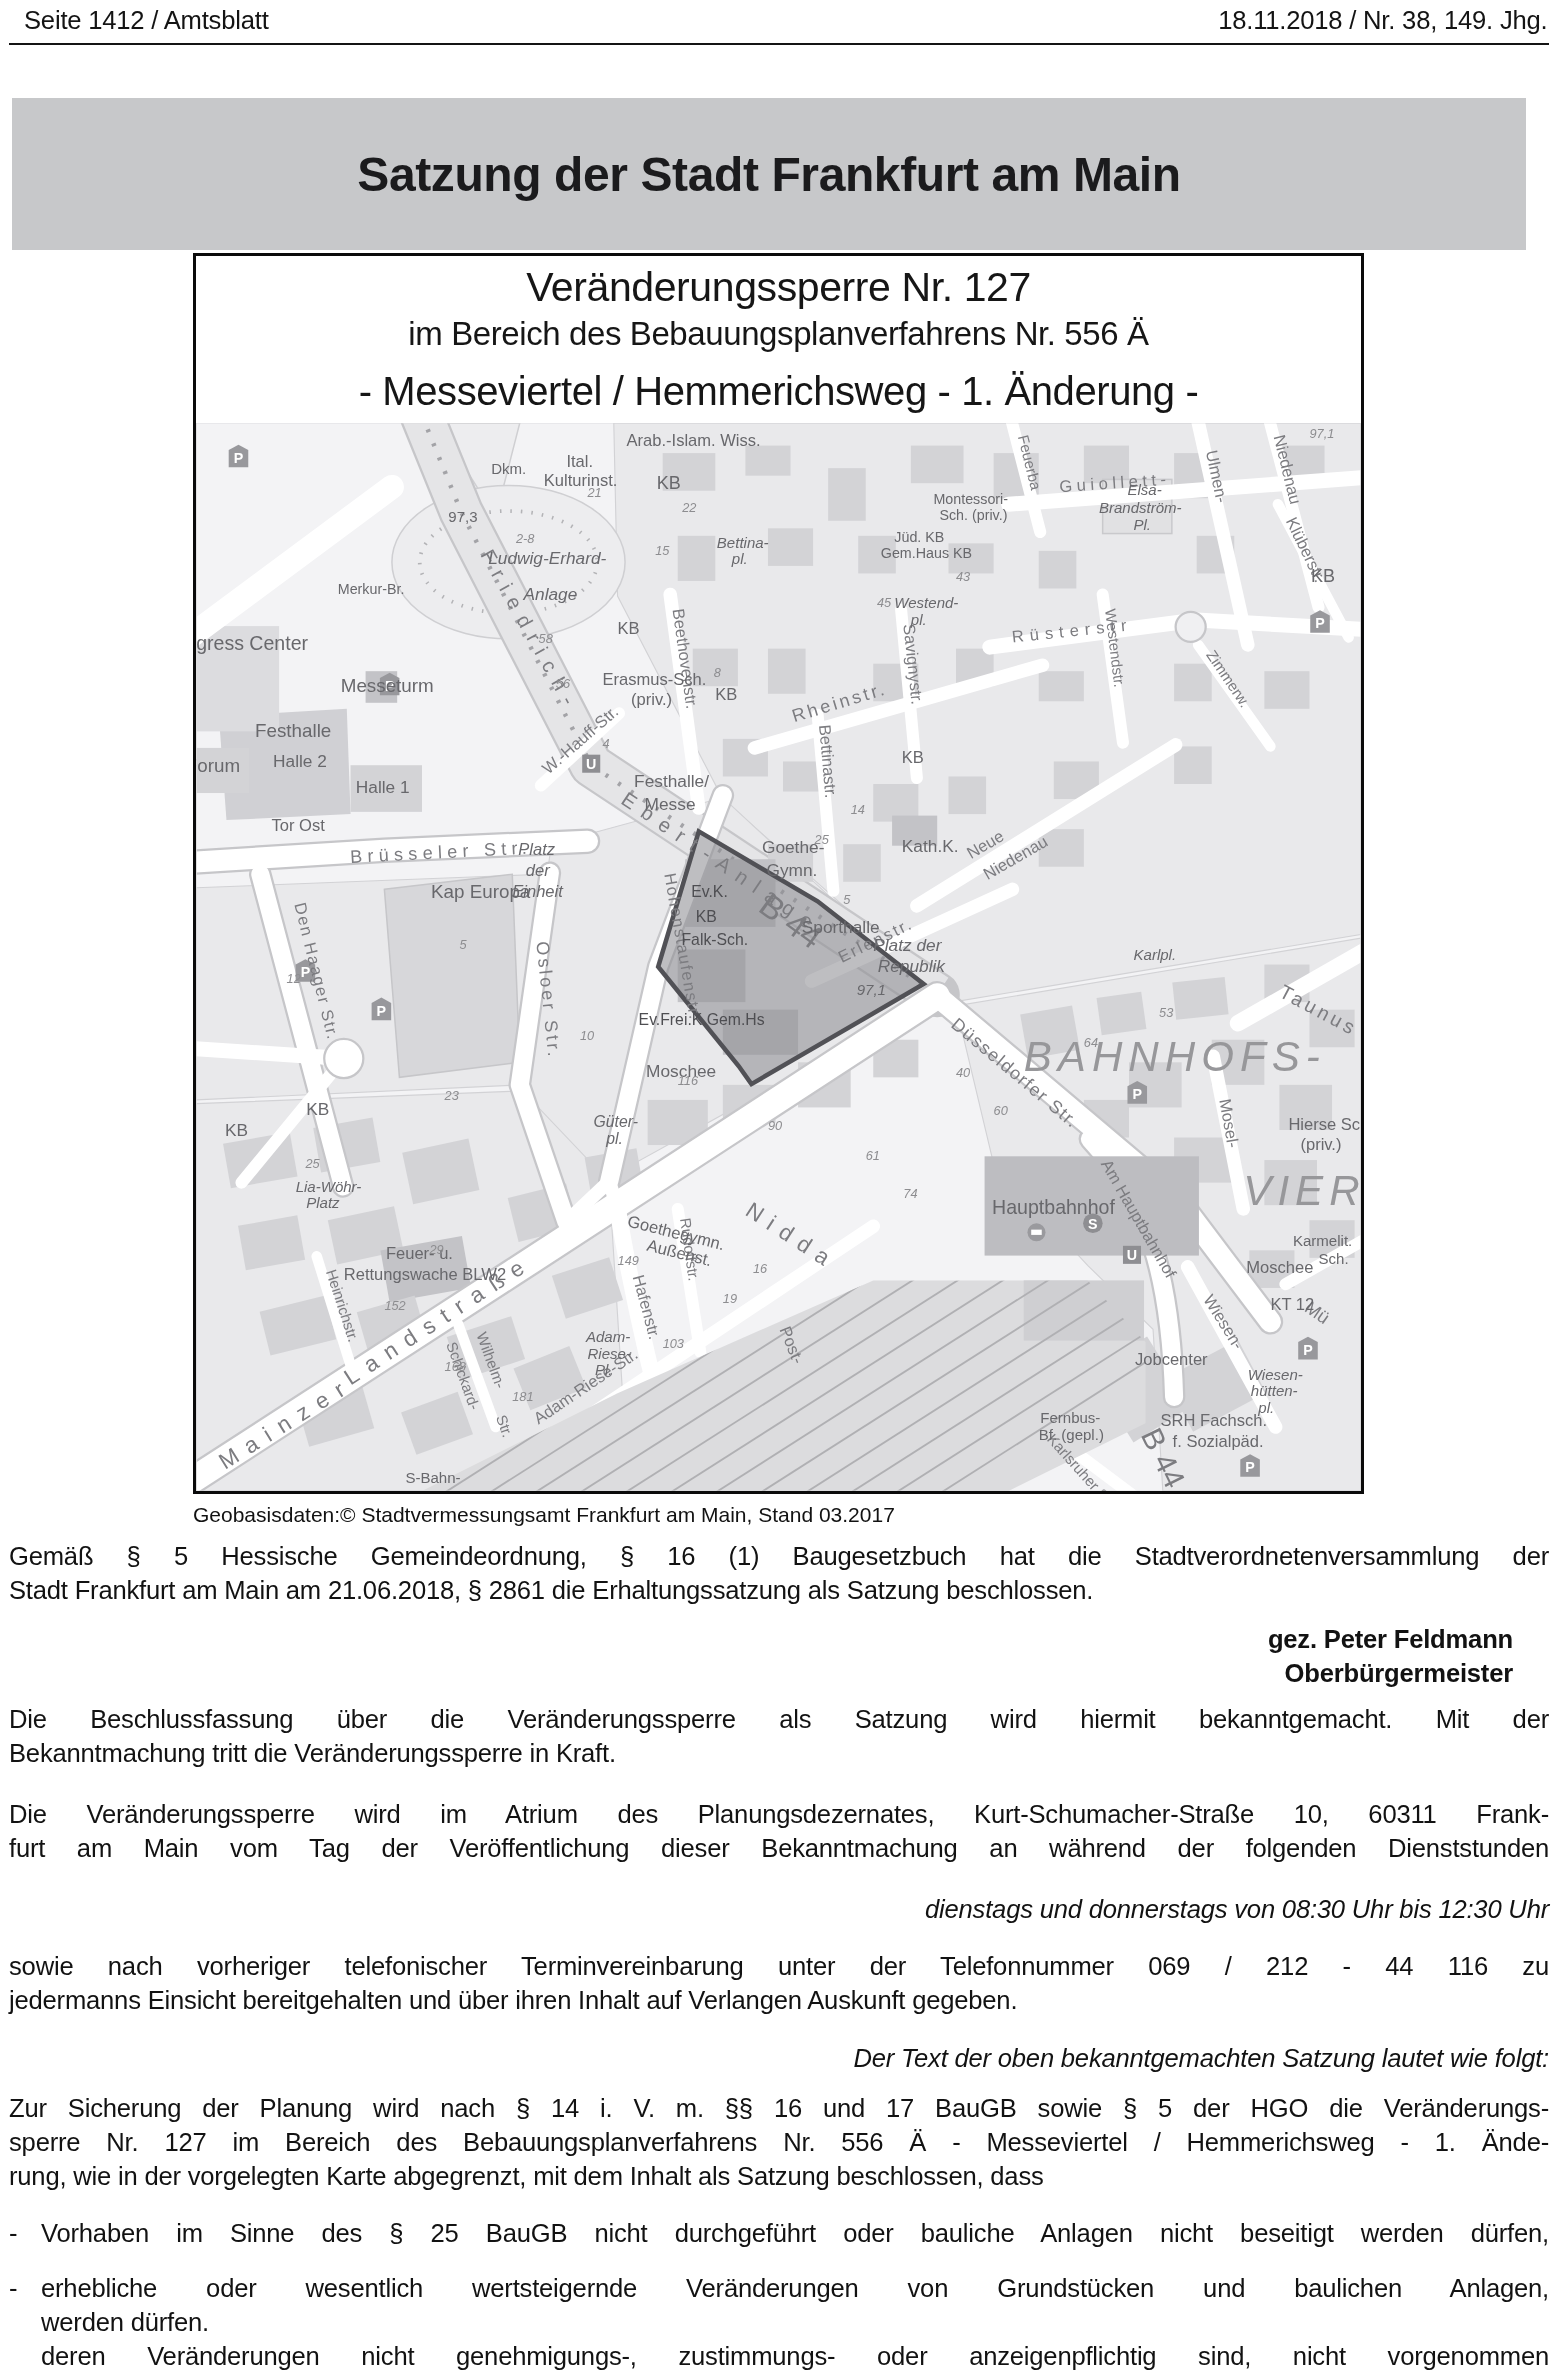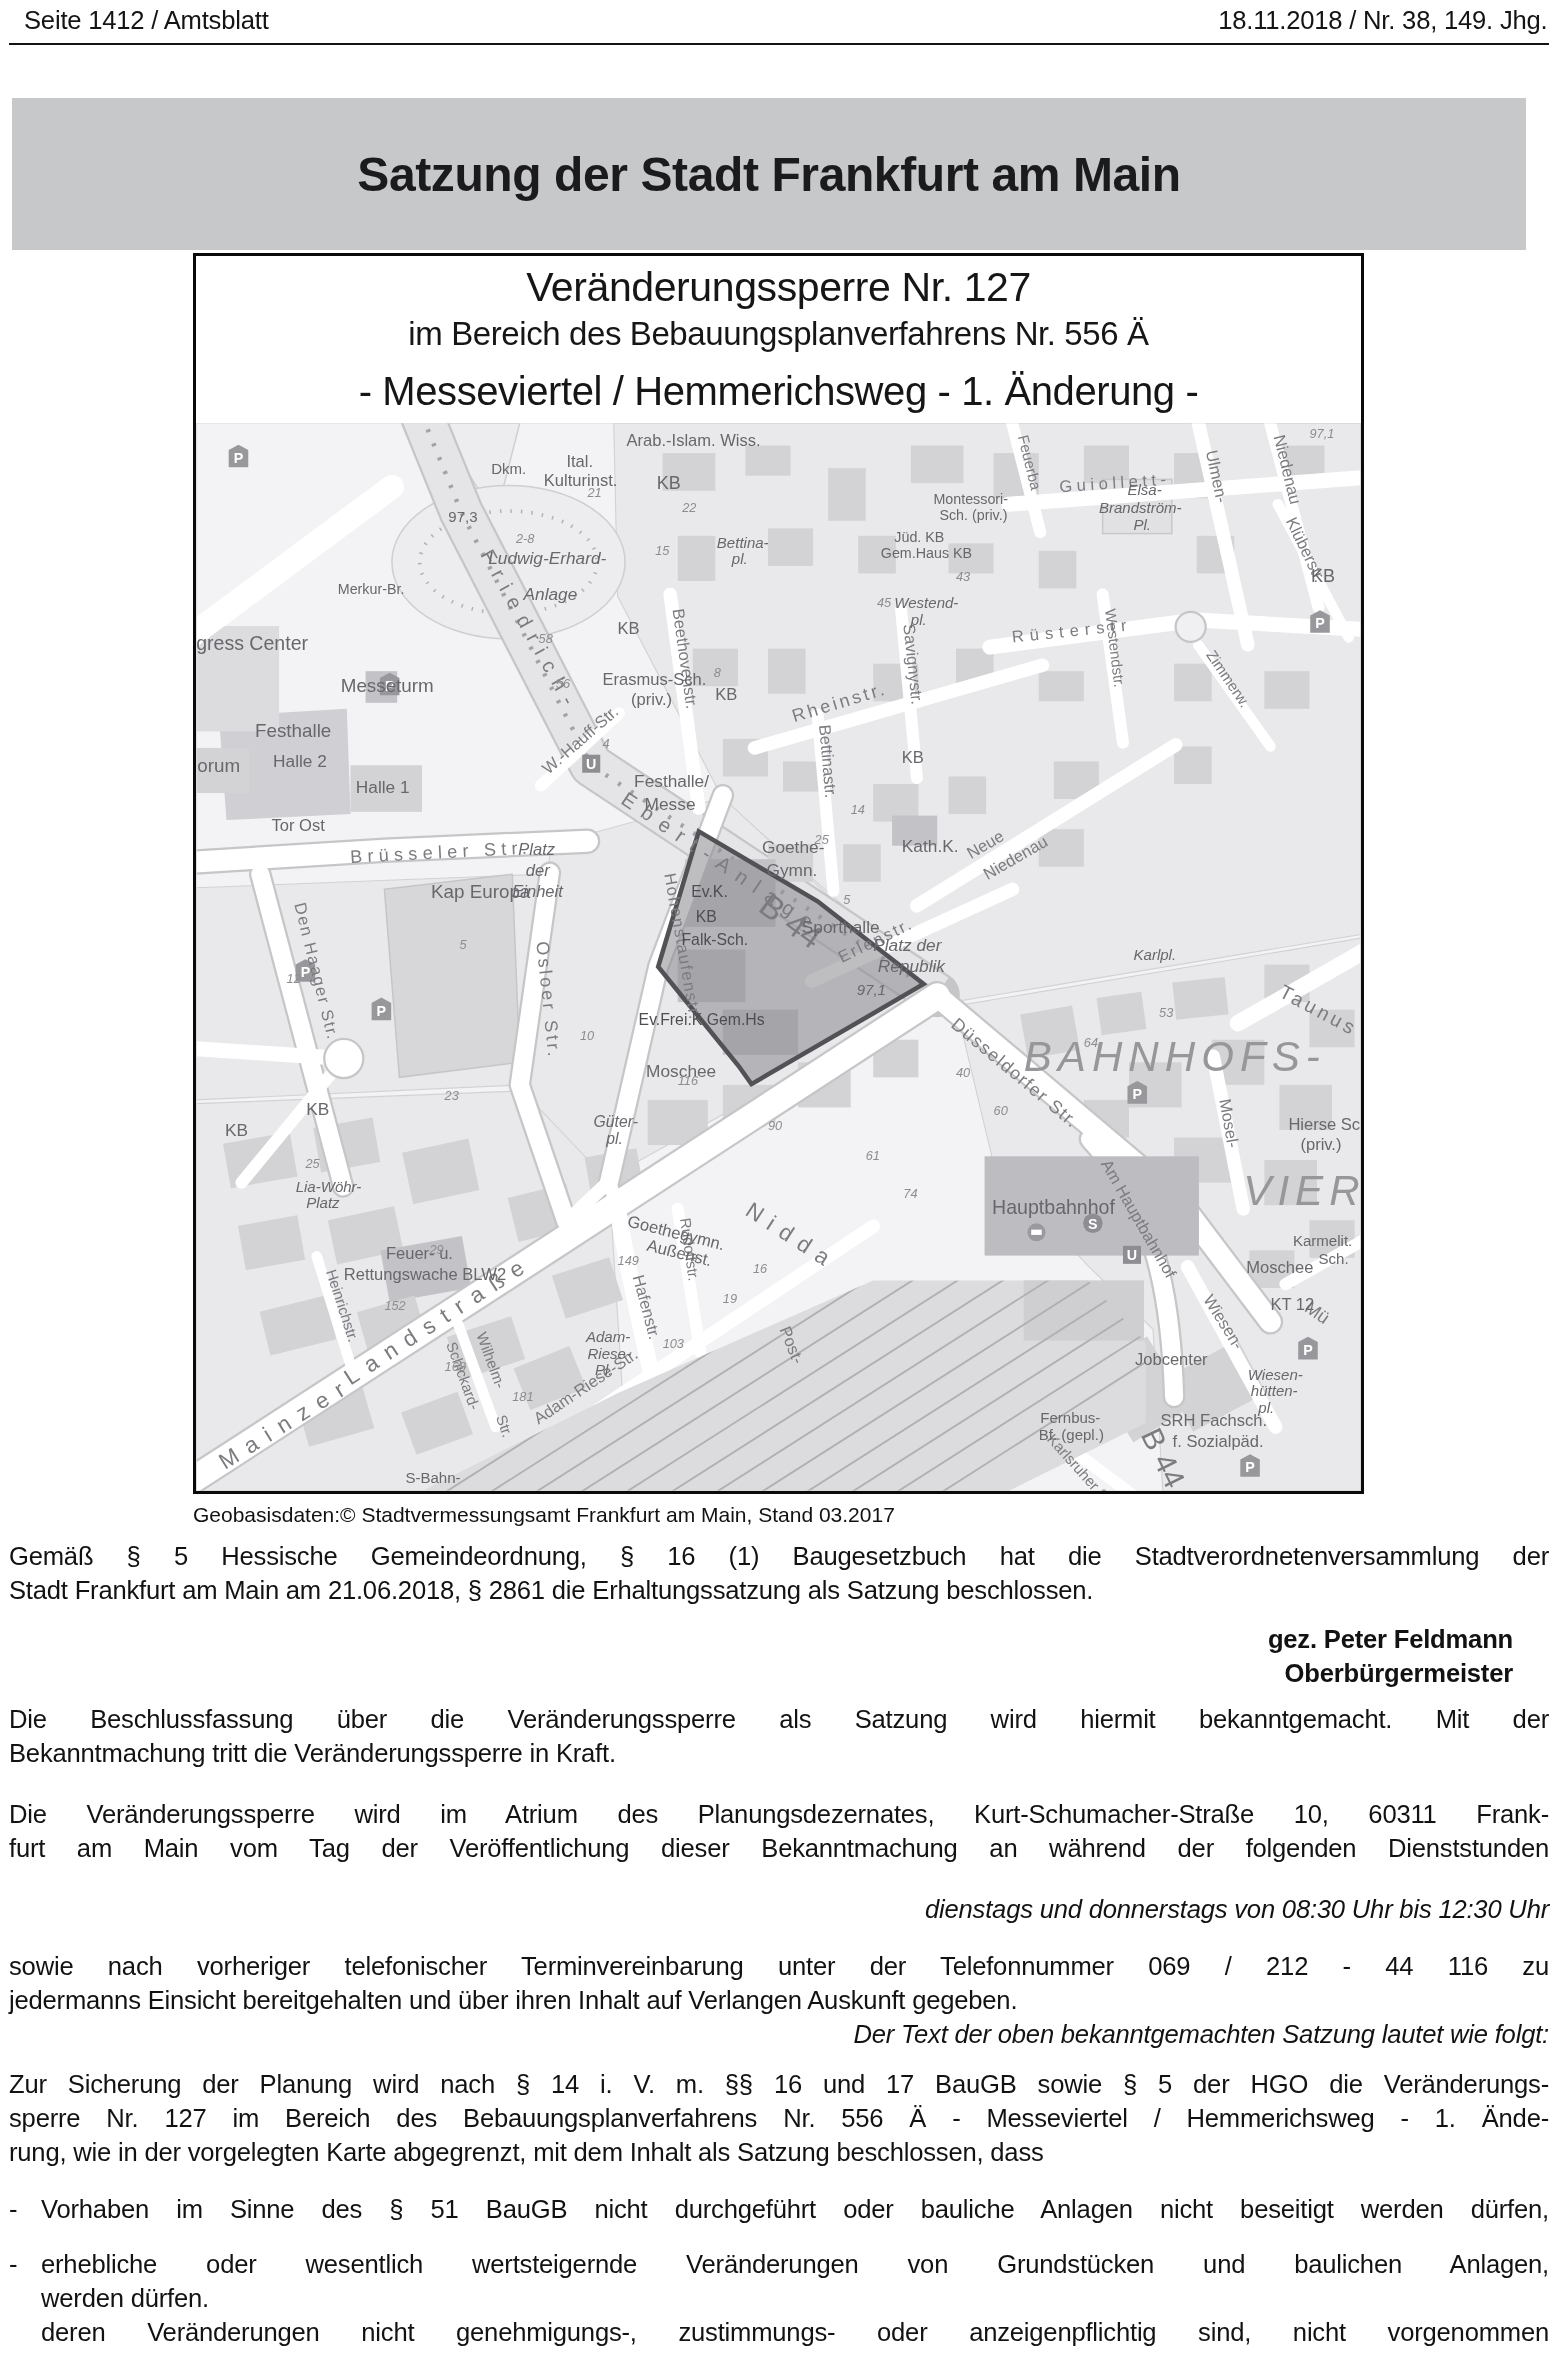--- a/index.html
+++ b/index.html
@@ -37,21 +37,21 @@
   
   #map-caption{position:absolute;left:193px;top:1503px;font-size:21px;color:#121212;}
   
   #body-text{position:absolute;left:9px;top:1539px;width:1540px;font-size:25.6px;line-height:34px;letter-spacing:-0.2px;color:#121212;}
   .para{margin:0;}
   .jline{display:block;text-align:justify;text-align-last:justify;white-space:normal;}
   .jline.last{text-align-last:left;}
   .plain{display:block;text-align:right;font-style:italic;}
   #signature{margin-top:15px;margin-right:36px;text-align:right;font-weight:bold;}
   .mt16{margin-top:12px;} .mt21{margin-top:16px;} .mt28{margin-top:21px;} .mt30{margin-top:22.6px;}
-  .mt31{margin-top:23px;} .mt32{} .mt36{margin-top:27px;}
+  .mt31{margin-top:23px;} .mt32{margin-top:24px;} .mt36{margin-top:27px;}
   .bullet{display:flex;align-items:flex-start;}
   .bullet-marker{flex:0 0 32px;}
   .bullet-body{flex:1 1 auto;min-width:0;}
 </style>
 </head>
 <body>
 
 <div id="page">
 
   <div class="hdr" id="hdr-left">Seite 1412 / Amtsblatt</div>
@@ -497,21 +497,21 @@
       <span class="plain">Der Text der oben bekanntgemachten Satzung lautet wie folgt:</span>
     </p>
     <p class="para mt21">
       <span class="jline">Zur Sicherung der Planung wird nach § 14 i. V. m. §§ 16 und 17 BauGB sowie § 5 der HGO die Veränderungs-</span>
       <span class="jline">sperre Nr. 127 im Bereich des Bebauungsplanverfahrens Nr. 556 Ä - Messeviertel / Hemmerichsweg - 1. Ände-</span>
       <span class="jline last">rung, wie in der vorgelegten Karte abgegrenzt, mit dem Inhalt als Satzung beschlossen, dass</span>
     </p>
     <div class="bullet mt30">
       <span class="bullet-marker">-</span>
       <span class="bullet-body">
-        <span class="jline">Vorhaben im Sinne des § 51 BauGB nicht durchgeführt oder bauliche Anlagen nicht beseitigt werden dürfen,</span>
+        <span class="jline">Vorhaben im Sinne des § 25 BauGB nicht durchgeführt oder bauliche Anlagen nicht beseitigt werden dürfen,</span>
       </span>
     </div>
     <div class="bullet mt28">
       <span class="bullet-marker">-</span>
       <span class="bullet-body">
         <span class="jline">erhebliche oder wesentlich wertsteigernde Veränderungen von Grundstücken und baulichen Anlagen,</span>
         <span class="jline last">werden dürfen.</span>
         <span class="jline">deren Veränderungen nicht genehmigungs-, zustimmungs- oder anzeigenpflichtig sind, nicht vorgenommen</span>
       </span>
     </div>

